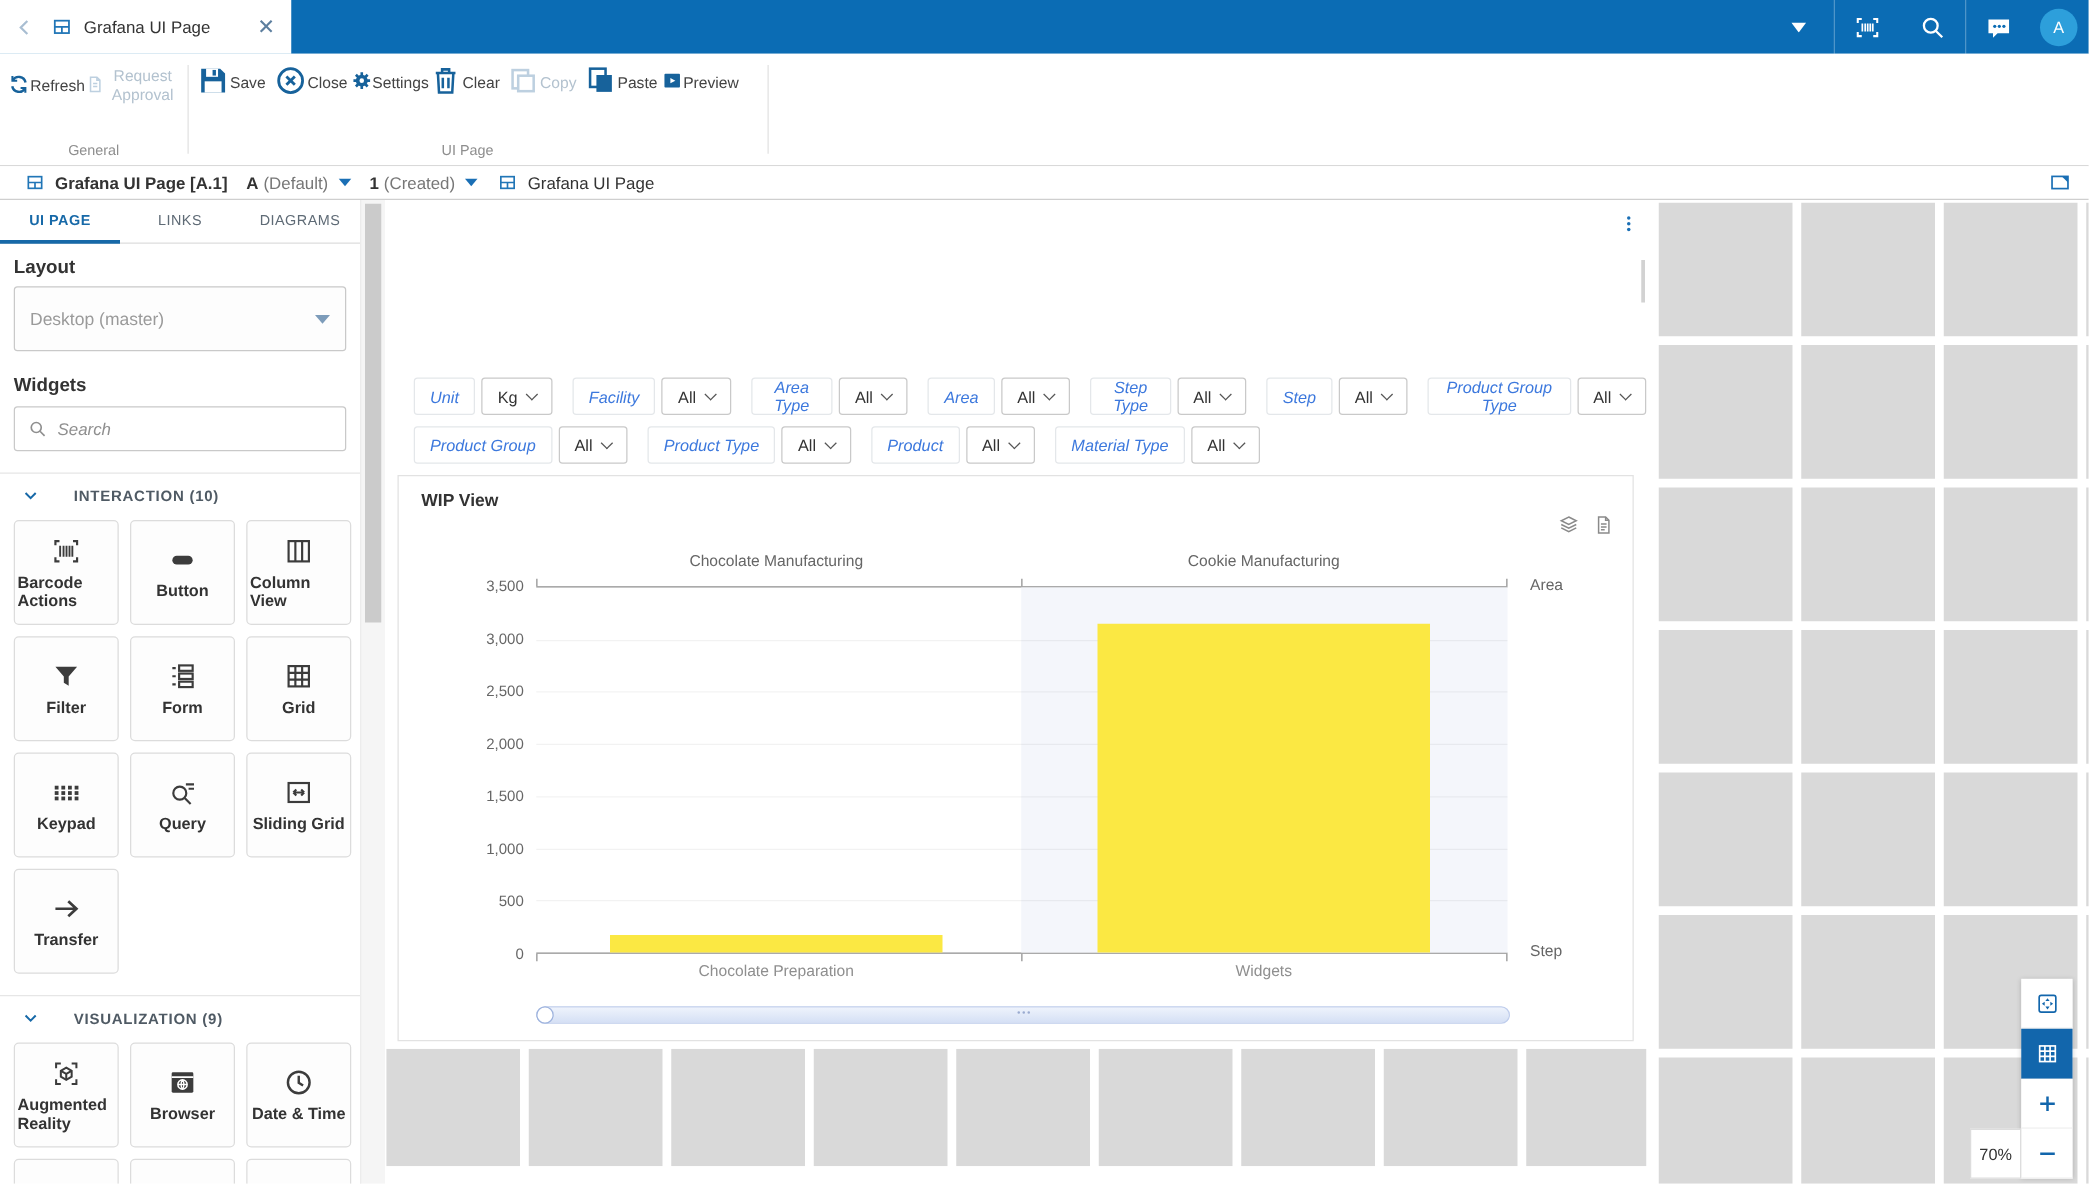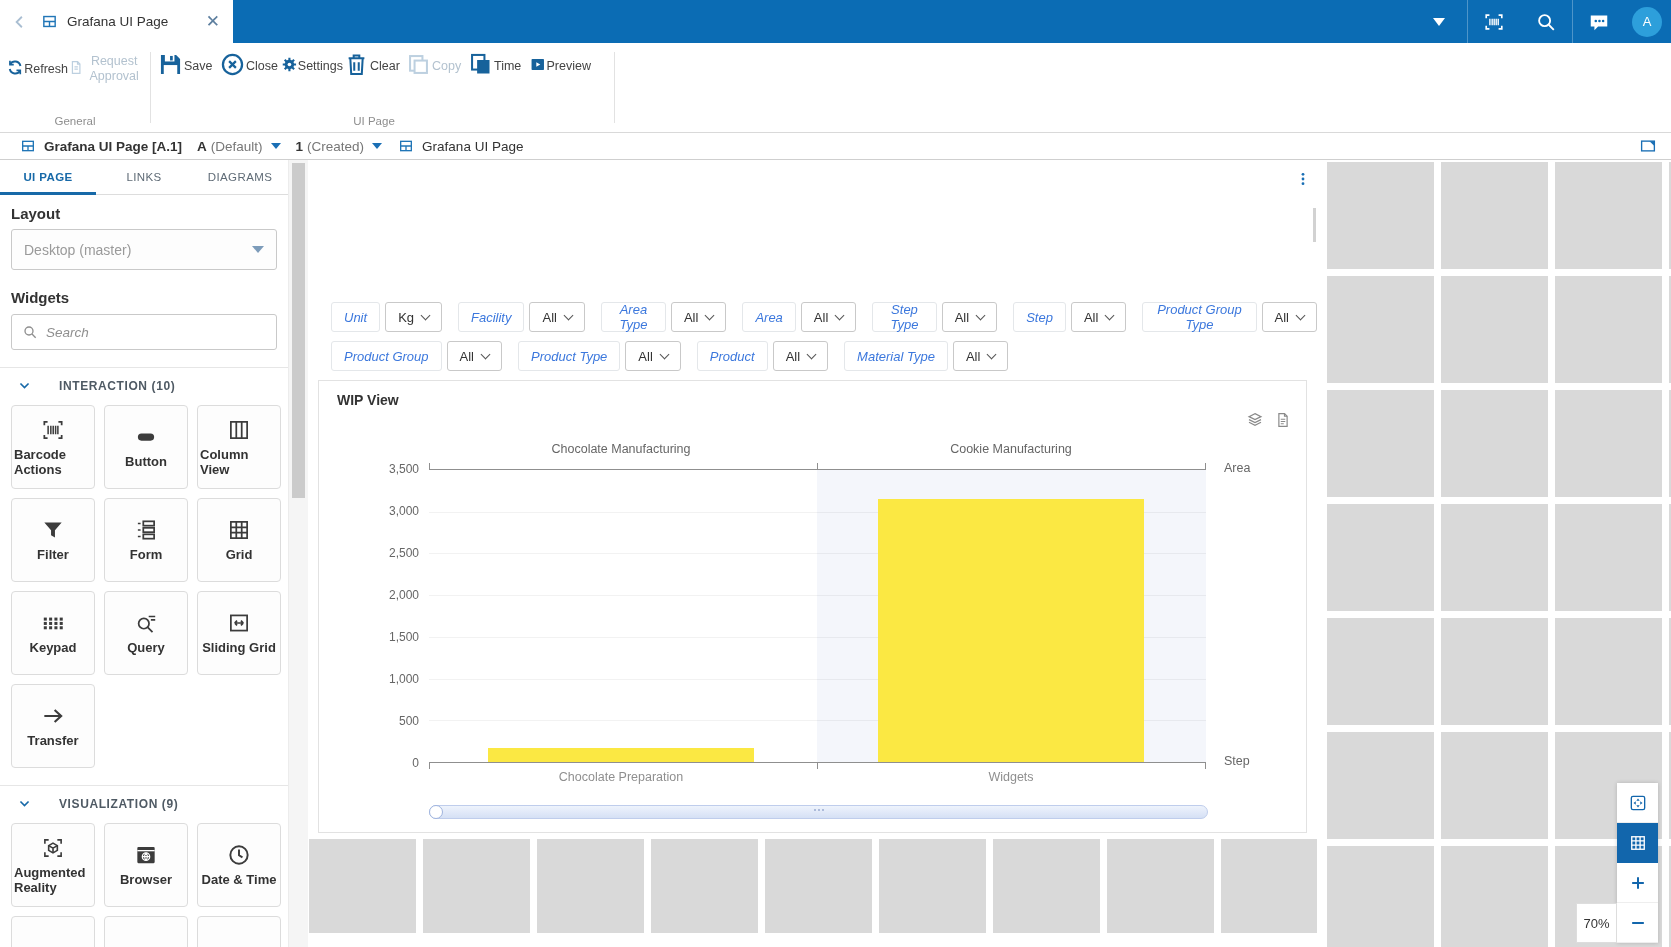--- a/index.html
+++ b/index.html
@@ -53,21 +53,21 @@
 
   
   .sidebar { position:absolute; left:0; top:0; width:288px; height:787px; background:#fff; overflow:hidden; }
   .side-tabs { height:35px; border-bottom:1px solid #ddd; display:flex; }
   .side-tab { flex:1; display:flex; align-items:center; justify-content:center; font-size:11.5px;
               color:#5f6b76; letter-spacing:.4px; position:relative; cursor:pointer; }
   .side-tab.active { color:#1769a8; font-weight:700; }
   .side-tab.active::after { content:''; position:absolute; left:0; right:0; bottom:-1px; height:3px; background:#1769a8; }
   .side-body { padding:10px 11px 0 11px; }
   .side-h { font-size:15px; font-weight:700; color:#333; }
-  .select { height:41px; border:1px solid #c9c9c9; border-radius:3px; background:#fdfdfd; display:flex;
+  .select { height:52px; border:1px solid #c9c9c9; border-radius:3px; background:#fdfdfd; display:flex;
             align-items:center; padding:0 12px; color:#9a9a9a; font-size:14px; margin-top:7px; cursor:pointer; }
   .select-caret { margin-left:auto; width:0; height:0; border-left:6px solid transparent;
                   border-right:6px solid transparent; border-top:7px solid #7d9cba; }
   .mt19 { margin-top:19px; }
   .search { height:36px; border:1px solid #c9c9c9; border-radius:3px; display:flex; align-items:center;
             padding:0 10px; margin-top:8px; gap:8px; background:#fff;justify-content:space-between; }
   .search svg { width:16px; height:16px; color:#8f8f8f; flex:none; }
   .search input { border:none; outline:none; font-size:13.5px; width:100%; color:#555; font-style:italic;
                   font-family:"Liberation Sans", sans-serif; background:transparent; }
   .search input::placeholder { color:#8f8f8f; font-style:italic; }
@@ -248,21 +248,21 @@
             <rect x="4.5" y="4.5" width="11" height="13"></rect>
             <rect x="8.5" y="8.5" width="11" height="11" fill="#fff"></rect>
           </svg>
         <span class="lbl">Copy</span>
       </div>
       <div class="rbtn">
         <svg viewBox="0 0 24 24">
             <rect x="4.5" y="3.5" width="11" height="13" fill="none" stroke="currentColor" stroke-width="1.8"></rect>
             <rect x="9" y="8" width="11" height="12" fill="currentColor"></rect>
           </svg>
-        <span class="lbl">Time</span>
+        <span class="lbl">Paste</span>
       </div>
       <div class="rbtn">
         <svg viewBox="0 0 24 24">
             <rect x="3.5" y="4.5" width="17" height="15" rx="1" fill="currentColor"></rect>
             <path d="M10 9l5.5 3-5.5 3z" fill="#fff"></path>
           </svg>
         <span class="lbl">Preview</span>
       </div>
     </div>
     <div class="rgroup-label">UI Page</div>

